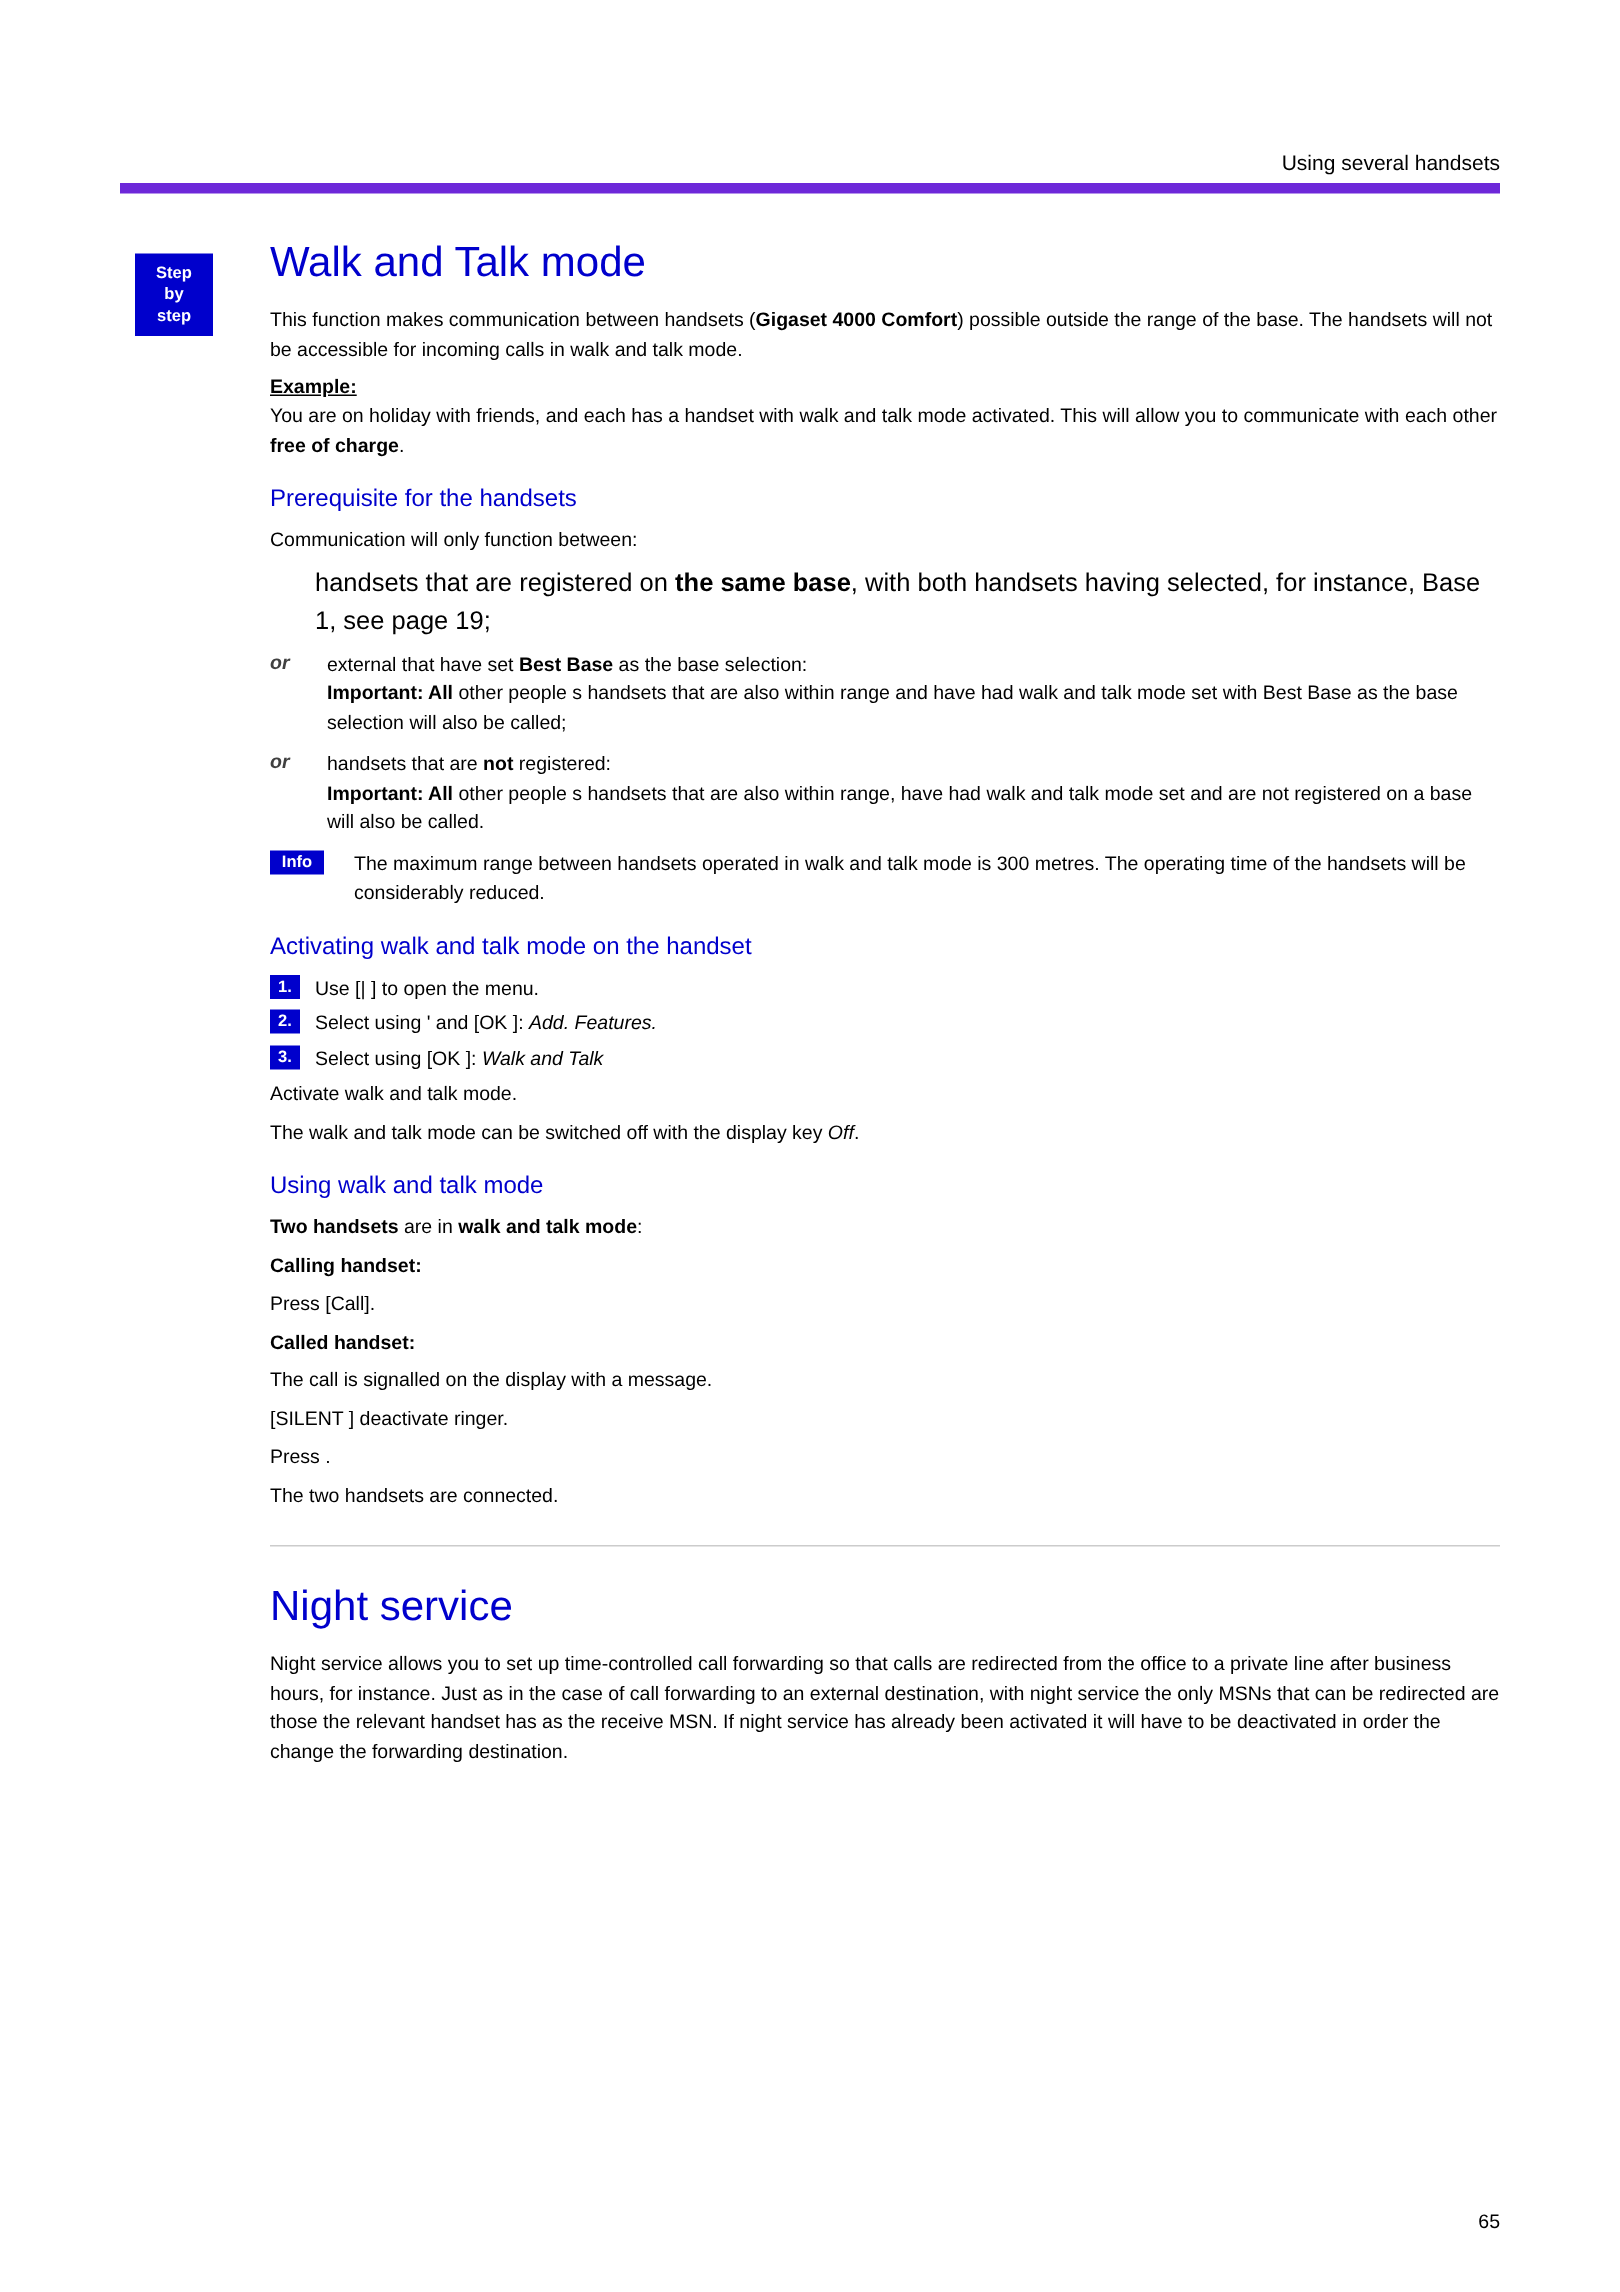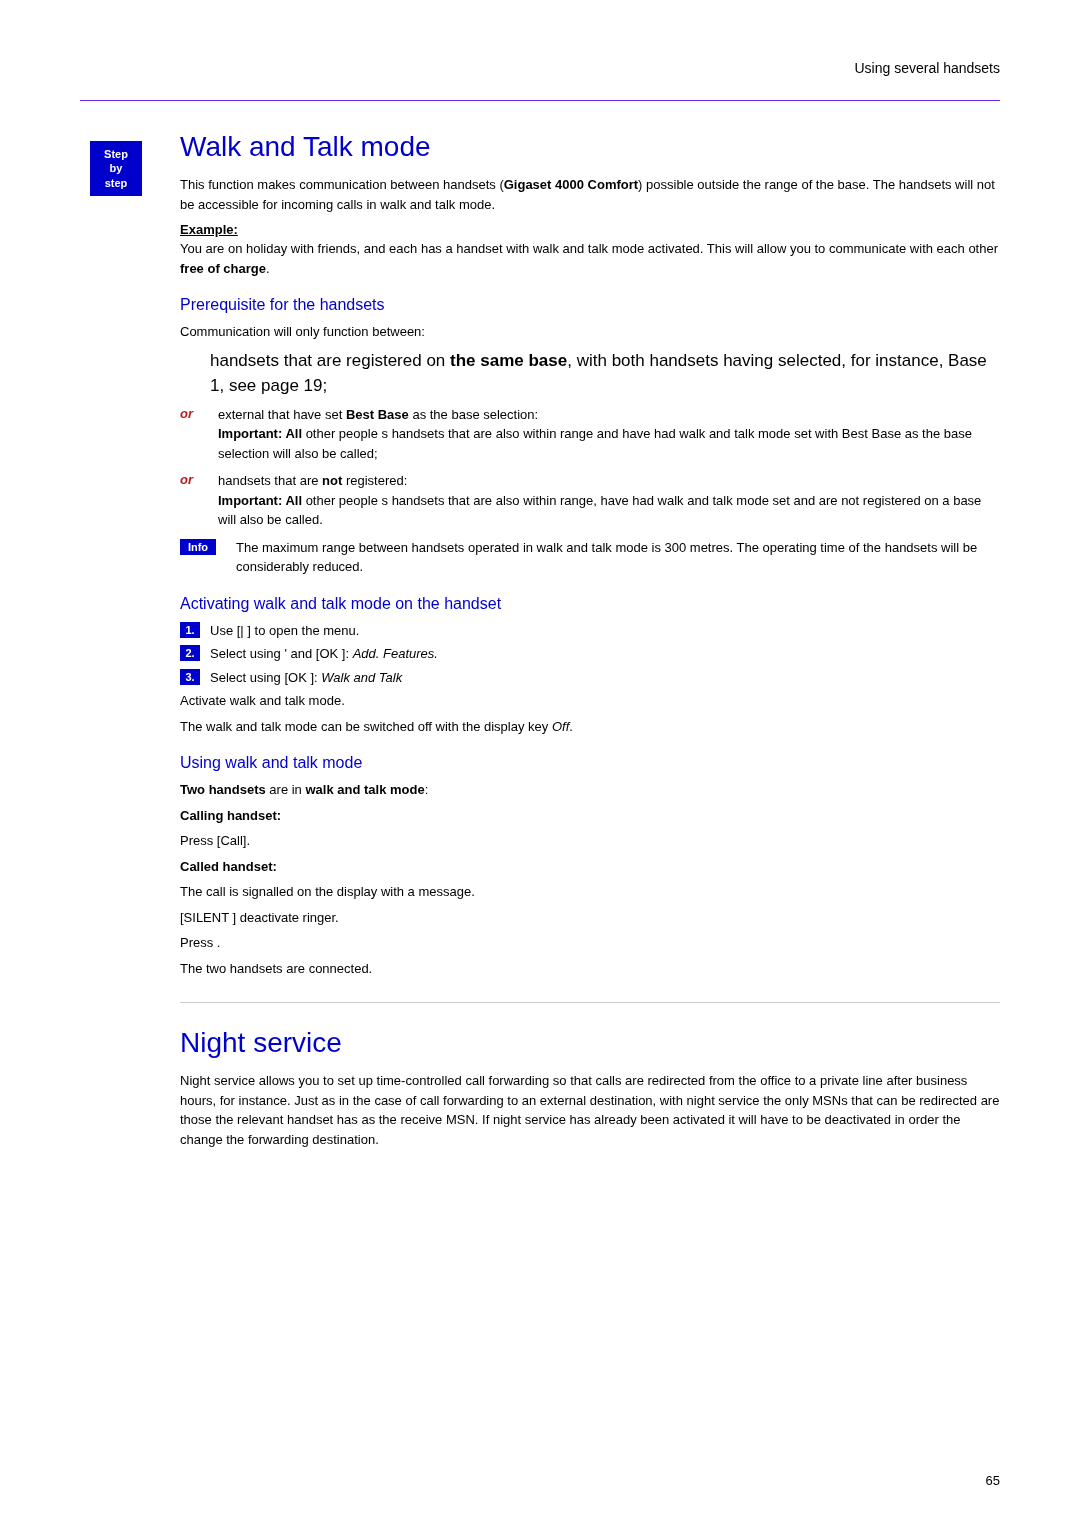--- a/index.html
+++ b/index.html
@@ -18,23 +18,24 @@
       min-height: 1528px;
       padding: 60px 80px 60px 80px;
       position: relative;
     }
 
     
     .page-header {
       display: flex;
       justify-content: flex-end;
       align-items: center;
-      border-bottom: 1px solid #6d28d9;
-      padding-bottom: 24px;
+      border-bottom: 7px solid #6d28d9;
+      padding-bottom: 6px;
       margin-bottom: 30px;
+      margin-top: 40px;
     }
 
     .page-header-title {
       font-size: 14px;
       color: #000;
     }
 
     
     .content-area {
       display: flex;
@@ -176,21 +177,21 @@
       margin: 24px 0;
     }
 
     .or-row {
       display: flex;
       align-items: flex-start;
       margin-bottom: 8px;
     }
 
     .or-label {
-      color: #b91c1c;
+      color: #404040;
       font-weight: bold;
       font-style: italic;
       font-size: 13px;
       width: 38px;
       flex-shrink: 0;
       margin-top: 1px;
     }
 
     .or-content {
       flex: 1;

